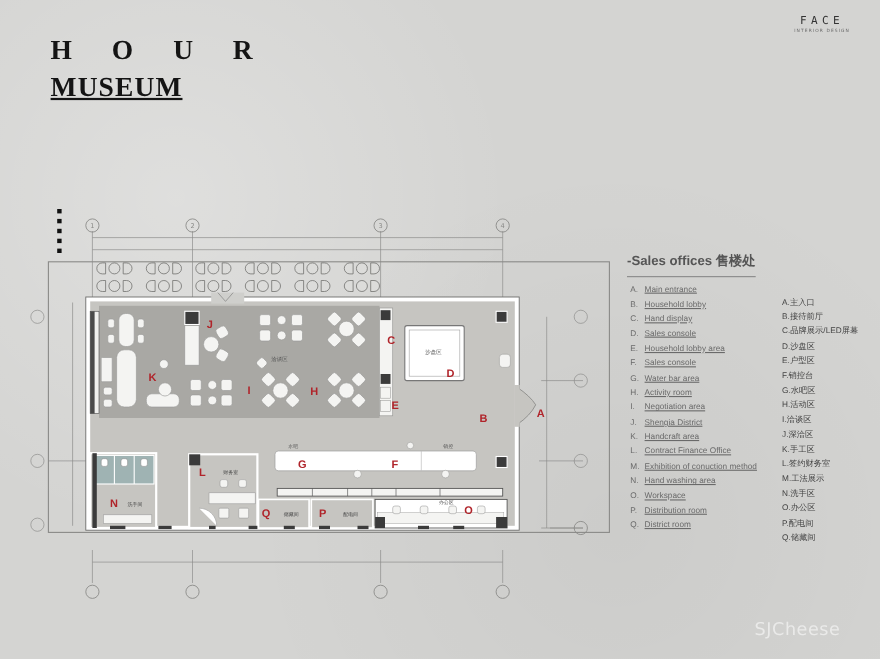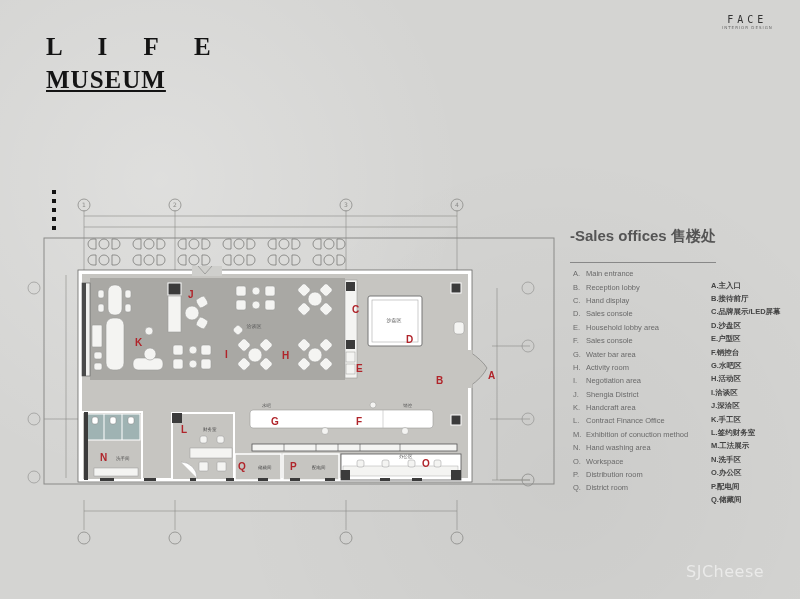--- a/index.html
+++ b/index.html
@@ -23,41 +23,41 @@
   .dots { position: absolute; left: 52px; top: 190px; width: 6px; }
   .dots span { display: block; width: 4px; height: 4px; background: #111; margin-bottom: 5px; }
 
   .brand { position: absolute; left: 722px; top: 14px; text-align: center; }
   .brand-name { font-family: "DejaVu Sans Mono", monospace; font-size: 10px; letter-spacing: 4px; color: #333; }
   .brand-sub { font-size: 4px; letter-spacing: 1px; color: #666; margin-top: 0px; }
 
   .legend { position: absolute; left: 570px; top: 226px; width: 225px; }
   .legend-title {
     font-family: "Liberation Sans", sans-serif;
-    font-size: 15px; color: #555; font-weight: bold;
-    border-bottom: 1px solid #888; padding-bottom: 16px; margin-bottom: 4px; display: inline-block;
+    font-size: 12px; color: #555; font-weight: bold;
+    border-bottom: 1px solid #888; padding-bottom: 5px; margin-bottom: 4px; display: inline-block;
   }
   .legend-row { display: flex; height: 13.4px; align-items: center; font-size: 7.5px; color: #6a6a6a; font-family: "Liberation Sans", sans-serif; }
   .legend-letter { width: 16px; padding-left: 3px; }
-  .legend-en { width: 125px; }
-  .legend-cn { color: #444; font-weight: bold; margin-top: 24px; }
+  .legend-en { width: 125px; text-decoration: underline; }
+  .legend-cn { color: #444; font-weight: normal; margin-top: 24px; }
 
   .plan { position: absolute; left: 0; top: 0; width: 800px; height: 599px; }
 
   .watermark {
     position: absolute; left: 686px; top: 562px;
     font-family: "DejaVu Sans", sans-serif; font-size: 16px;
     color: rgba(255,255,255,0.55); letter-spacing: 0.5px;
   }
 </style>
 </head>
 <body>
 
 <div class="title-block">
-  <div class="title-line spaced">L I F E</div>
+  <div class="title-line spaced">H O U R</div>
   <div class="title-line tight">MUSEUM</div>
 </div>
 <div class="dots">
   <span></span>
     <span></span>
     <span></span>
     <span></span>
     <span></span>
 </div>
 
@@ -375,21 +375,21 @@
 <div class="legend">
   <div class="legend-title">-Sales offices  售楼处</div>
   <div id="legend-rows">
     <div class="legend-row">
         <span class="legend-letter">A.</span>
         <span class="legend-en">Main entrance</span>
         <span class="legend-cn">A.主入口</span>
       </div>
     <div class="legend-row">
         <span class="legend-letter">B.</span>
-        <span class="legend-en">Reception lobby</span>
+        <span class="legend-en">Household lobby</span>
         <span class="legend-cn">B.接待前厅</span>
       </div>
     <div class="legend-row">
         <span class="legend-letter">C.</span>
         <span class="legend-en">Hand display</span>
         <span class="legend-cn">C.品牌展示/LED屏幕</span>
       </div>
     <div class="legend-row">
         <span class="legend-letter">D.</span>
         <span class="legend-en">Sales console</span>

